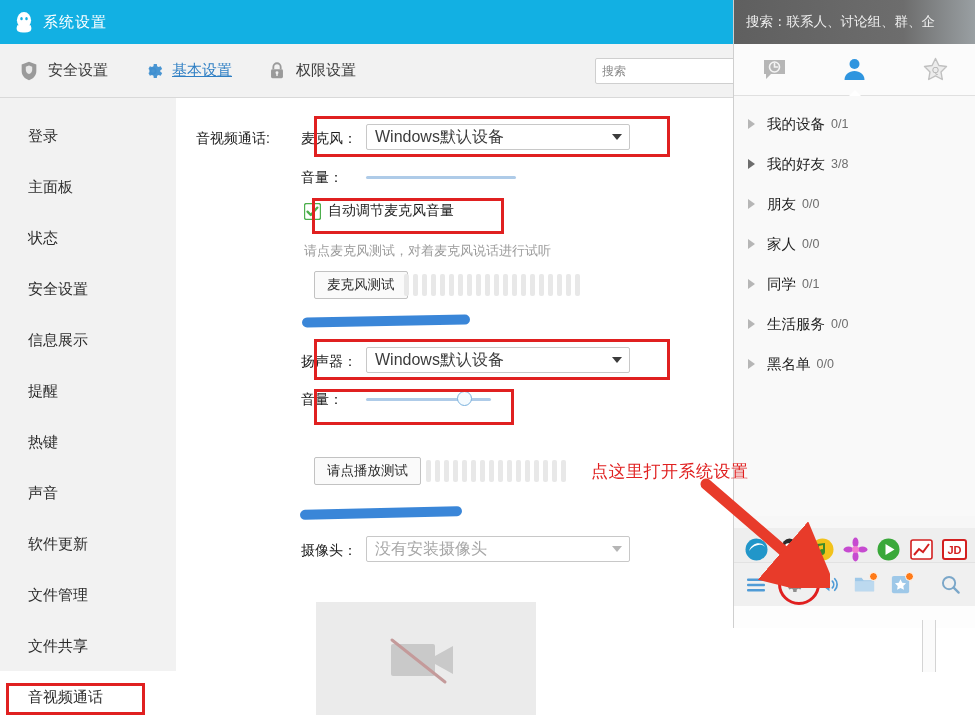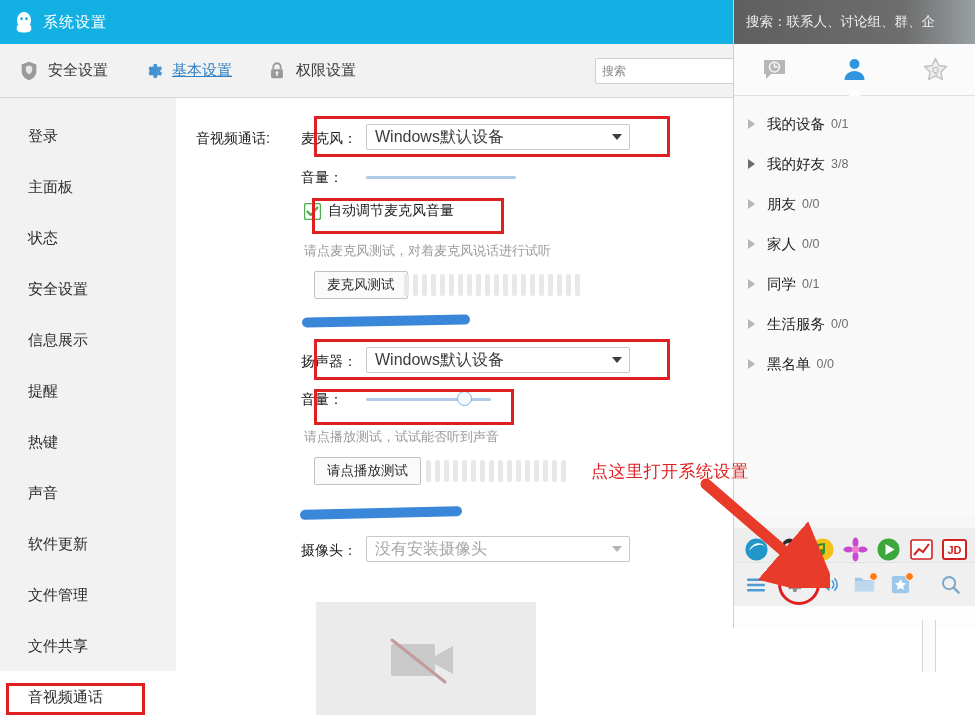--- a/index.html
+++ b/index.html
@@ -295,23 +295,20 @@
       </div>
 
       <div class="row" style="left:125px; top:293px;">
         <span class="field-label">音量：</span>
       </div>
       <div class="slider" style="position:absolute; left:190px; top:293px; width:125px;">
         <div class="track"></div>
         <div class="thumb" id="spk-thumb" style="left: calc(78% - 7px);"></div>
       </div>
 
-      <div class="row" style="left:128px; top:330px;">
-        <span class="hint">请点播放测试，试试能否听到声音</span>
-      </div>
 
       <div class="btn" style="position:absolute; left:138px; top:359px;">
         <span>请点播放测试</span>
       </div>
       <div class="meter" style="position:absolute; left:250px; top:362px;">
         <span></span>
           <span></span>
           <span></span>
           <span></span>
           <span></span>

